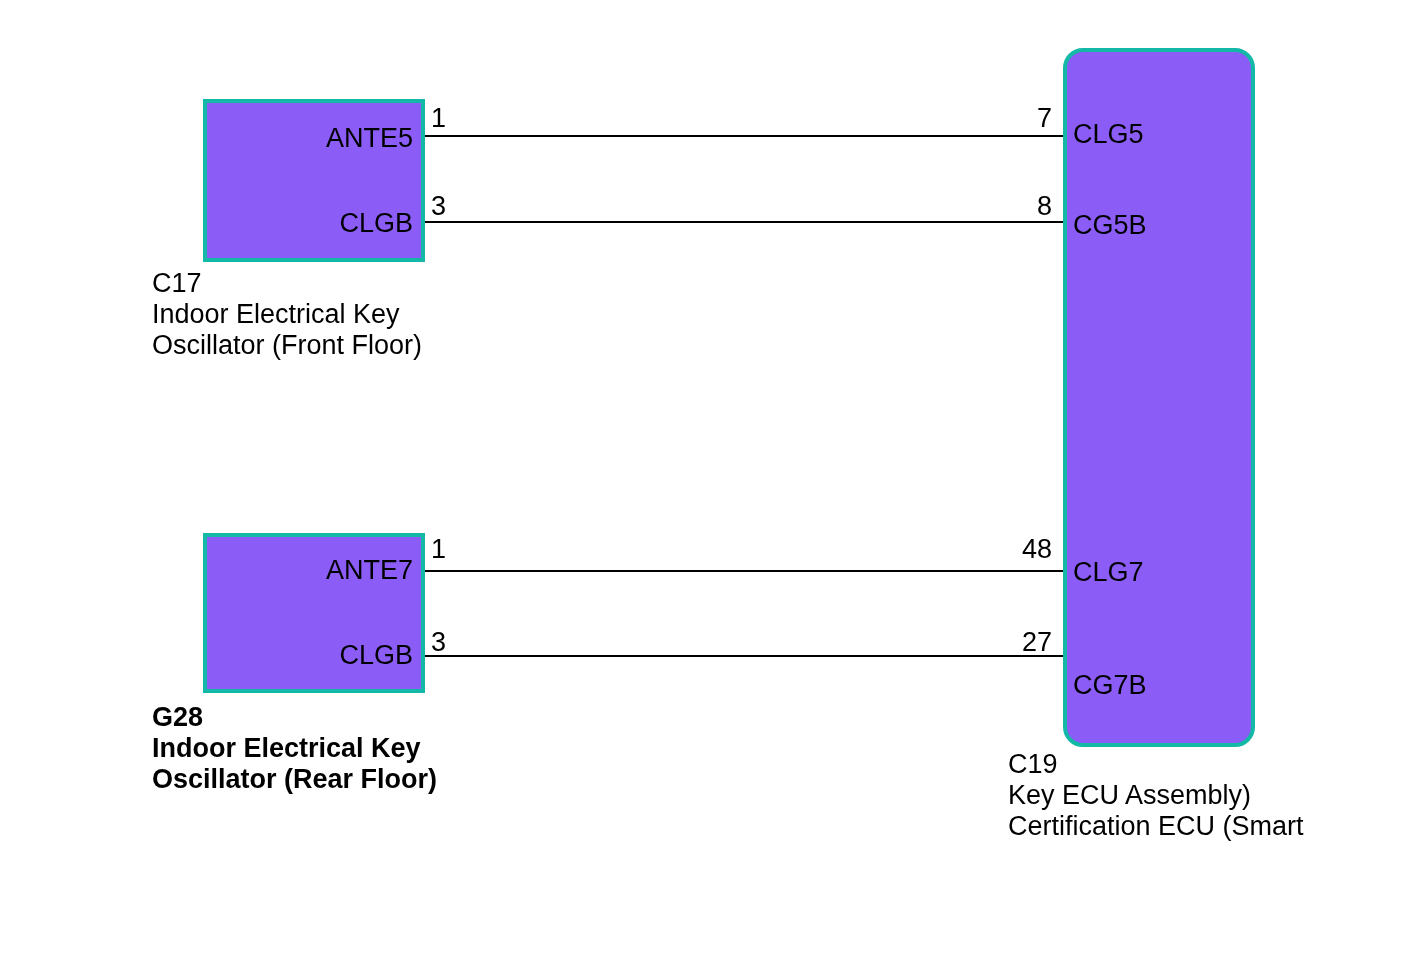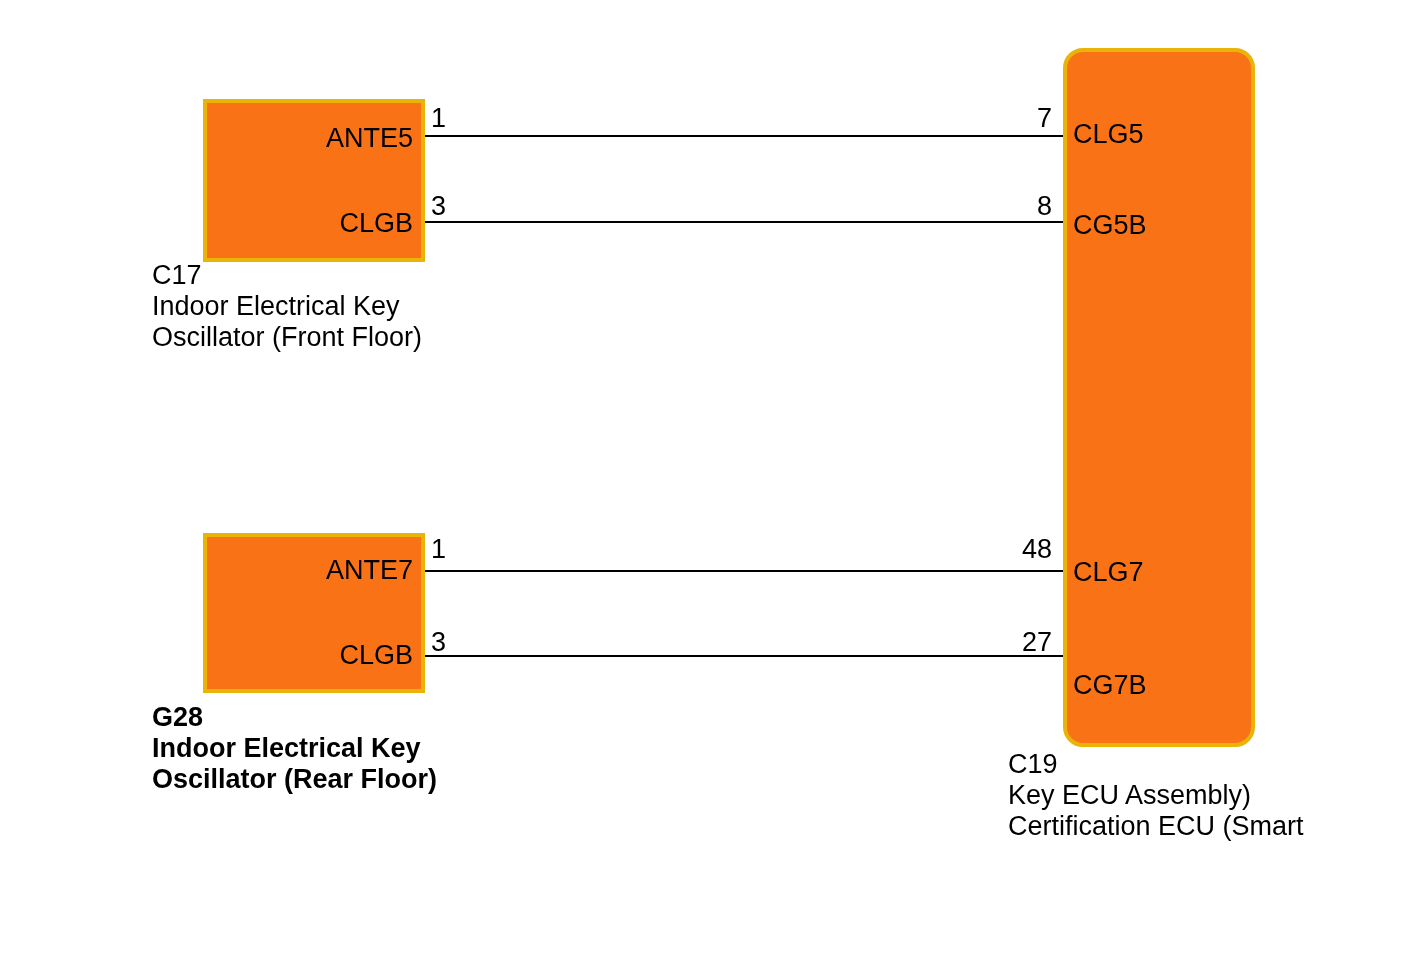--- a/index.html
+++ b/index.html
@@ -7,22 +7,22 @@
     position: relative;
     width: 1421px;
     height: 957px;
     background: #ffffff;
     font-family: "Liberation Sans", sans-serif;
     color: #000000;
     overflow: hidden;
   }
   .box {
     position: absolute;
-    border: 4px solid #eab308;
-    background: #f97316;
+    border: 4px solid #14b8a6;
+    background: #8b5cf6;
     box-sizing: border-box;
   }
   #c17-box { left: 203px; top: 99px;  width: 222px; height: 163px; }
   #g28-box { left: 203px; top: 533px; width: 222px; height: 160px; padding-left: 6px; }
   #c19-box { left: 1063px; top: 48px; width: 192px; height: 699px; border-radius: 20px; }
   .pin-label {
     position: absolute;
     font-size: 27px;
     line-height: 27px;
     white-space: nowrap;
@@ -47,21 +47,21 @@
     white-space: nowrap;
   }
   .pin-num-left  { left: 431px; }
   .pin-num-right { right: 369px; text-align: right; }
   .caption {
     position: absolute;
     font-size: 27px;
     line-height: 31px;
     white-space: nowrap;
   }
-  #c17-caption { left: 152px;  top: 260px; }
+  #c17-caption { left: 152px;  top: 268px; }
   #g28-caption { left: 152px;  top: 702px; font-weight: bold; }
   #c19-caption { left: 1008px; top: 749px; }
 </style>
 </head>
 <body>
 
 <div class="canvas">
 
   <div class="box box-left" id="c17-box">
     <span class="pin-label" style="top:22px">ANTE5</span>

